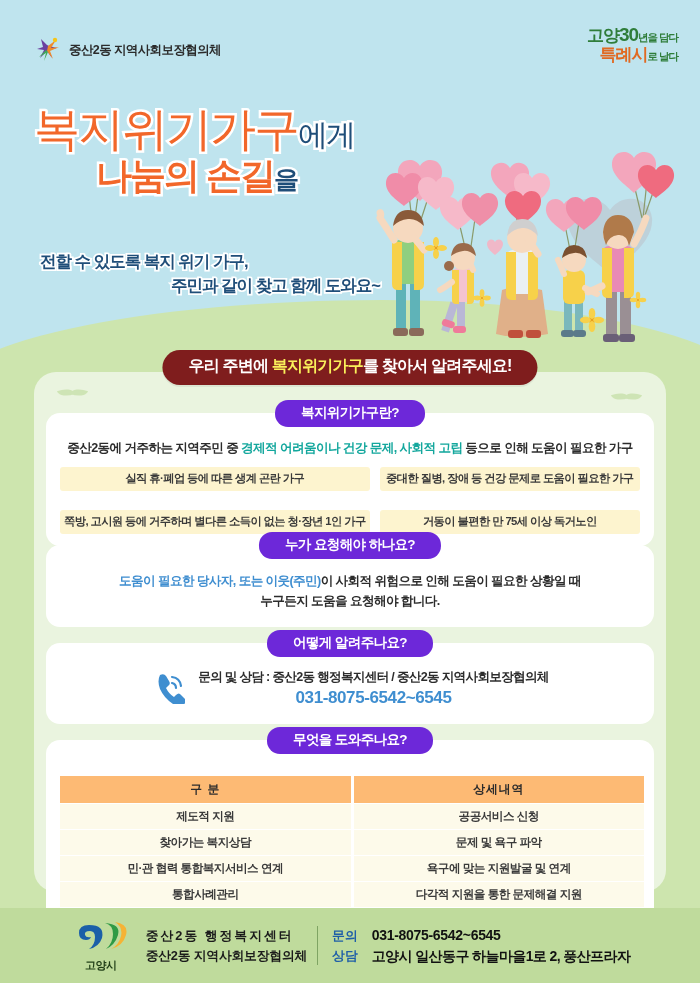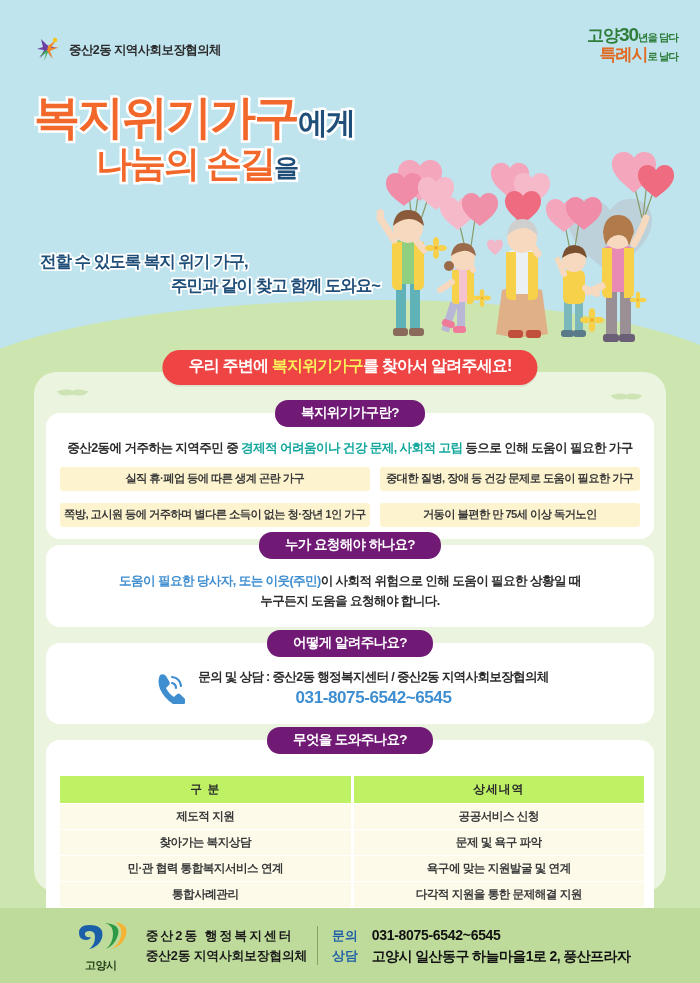--- a/index.html
+++ b/index.html
@@ -48,70 +48,70 @@
   .city-slogan .l1 .num { color:#2f7d3a; font-size:19px; }
   .city-slogan .l1 .sm { font-size:10.5px; font-weight:700; }
   .city-slogan .l2 { font-size:17px; font-weight:800; color:#e06a22; letter-spacing:-1px; white-space:nowrap; }
   .city-slogan .l2 .sm { font-size:10.5px; font-weight:700; color:#2f7d3a; }
 
   
   .head { position:absolute; left:34px; top:88px; width:420px; }
   .h-line { letter-spacing:-2px; line-height:1; white-space:nowrap;
             -webkit-text-stroke:5px #ffffff; paint-order: stroke fill; }
   .h1 { font-size:36px; font-weight:800; color:#1f4e79; margin-left:12px; }
-  .h2 { font-size:46px; font-weight:700; color:#f2672a; margin-top:6px; }
+  .h2 { font-size:46px; font-weight:400; color:#f2672a; margin-top:18px; }
   .h2 .suffix { color:#1f4e79; font-size:30px; }
   .h3 { font-size:36px; font-weight:800; color:#f2672a; margin-top:6px; margin-left:62px; }
   .h3 .suffix { color:#1f4e79; font-size:25px; }
   .sub { position:absolute; left:40px; top:250px; width:340px; font-size:16.5px; font-weight:800;
          color:#1f4e79; line-height:1.45; letter-spacing:-1px;
          -webkit-text-stroke:3.5px #ffffff; paint-order: stroke fill; }
   .sub .r { display:block; text-align:right; }
 
   
   .illus { position:absolute; left:360px; top:140px; width:340px; height:215px; }
 
   
   .banner {
     position:absolute; left:50%; transform:translateX(-50%); top:350px;
-    background:#ef4444; color:#fff; border-radius:18px;
+    background:#7f1d1d; color:#fff; border-radius:18px;
     padding:6px 26px 8px; font-size:16px; font-weight:800; letter-spacing:-.8px;
     white-space:nowrap; box-shadow:0 2px 0 rgba(0,0,0,.06);
   }
   .banner .hl { color:#faf05a; }
 
   
   .card {
     position:absolute; left:46px; width:608px; background:#fff; border-radius:14px;
   }
   .pill {
     position:absolute; left:50%; transform:translateX(-50%); top:-13px;
-    background:#701a75; color:#fff; border-radius:13px; padding:4px 26px 5px;
+    background:#6d28d9; color:#fff; border-radius:13px; padding:4px 26px 5px;
     font-size:13.5px; font-weight:800; letter-spacing:-.6px; white-space:nowrap;
   }
   .card-body { padding:26px 14px 12px; text-align:center; }
   .lead { font-size:12.6px; font-weight:700; color:#2c2c2c; letter-spacing:-.6px; line-height:1.5; }
   .lead .tl { color:#13a79d; }
   .lead-blue { font-size:12.6px; font-weight:700; color:#2c2c2c; letter-spacing:-.6px; line-height:1.6; }
   .lead-blue .hl { color:#3f8ed0; }
 
-  .crit { display:grid; grid-template-columns:1fr 1fr; gap:12px 10px; margin-top:9px; }
+  .crit { display:grid; grid-template-columns:1fr 1fr; gap:19px 10px; margin-top:9px; }
   .crit div {
     background:#fdf4cf; border-radius:3px; padding:4.5px 4px;
     font-size:11.3px; font-weight:700; color:#3a3a3a; letter-spacing:-.6px; white-space:nowrap;
   }
 
   .tel-row { display:flex; align-items:center; justify-content:center; gap:13px; }
   .tel-txt { text-align:center; }
   .tel-txt .l1 { font-size:12.6px; font-weight:700; color:#2c2c2c; letter-spacing:-.7px; }
   .tel-txt .l2 { font-size:17px; font-weight:800; color:#3f8ed0; letter-spacing:-.4px; margin-top:2px; }
 
   table.svc { width:584px; margin:10px auto 0; border-collapse:collapse; table-layout:fixed; }
   table.svc th {
-    background:#bef264; font-size:11.8px; font-weight:800; color:#2c2c2c;
+    background:#fdba74; font-size:11.8px; font-weight:800; color:#2c2c2c;
     padding:5.5px 0; letter-spacing:1px; border-right:3px solid #fff;
   }
   table.svc th:last-child, table.svc td:last-child { border-right:none; }
   table.svc td {
     background:#fdfaea; font-size:11.6px; font-weight:700; color:#3a3a3a;
     padding:5px 0; text-align:center; letter-spacing:-.5px;
     border-top:1.5px solid #fff; border-right:3px solid #fff;
   }
 
   

